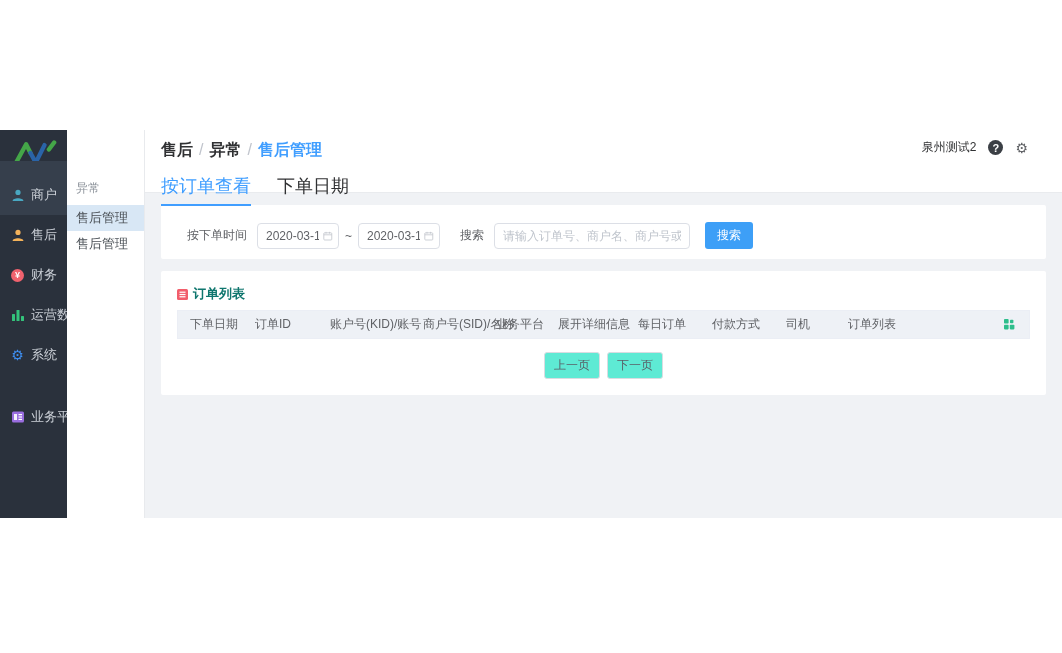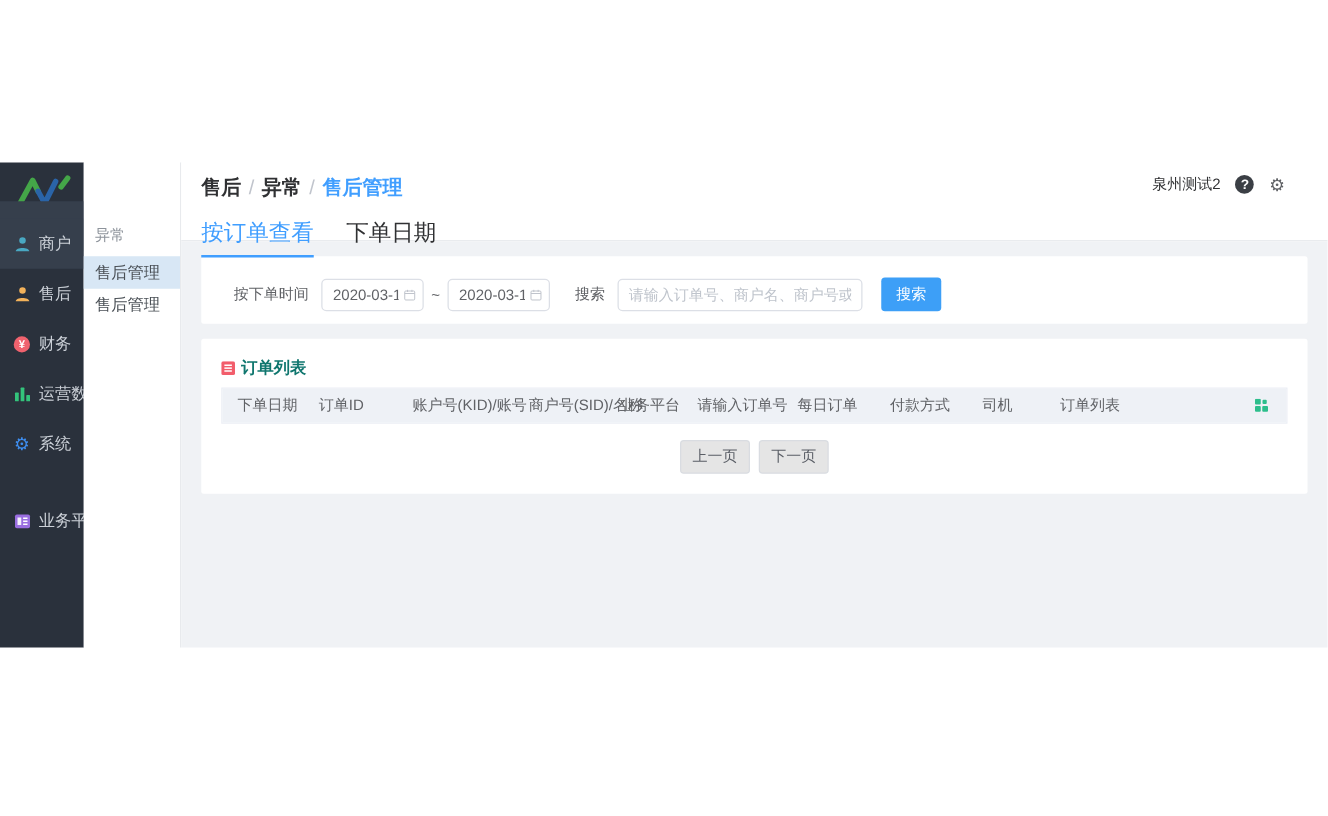--- a/index.html
+++ b/index.html
@@ -65,21 +65,21 @@
   .table-card { padding:14px 16px 16px; }
   .card-title { display:flex; align-items:center; gap:5px; font-size:13px; font-weight:bold; color:#0f766e; }
   .table { margin-top:7px; border:1px solid #ebeef5; }
   .thead { display:flex; align-items:center; height:27px; background:#eef1f6; font-size:12px; color:#606266; }
   .th { flex:none; white-space:nowrap; overflow:visible; }
   .th.first { padding-left:12px; }
   .th-icon { margin-left:auto; padding-right:14px; display:flex; align-items:center; cursor:pointer; }
   .tbody-empty { height:43px; display:flex; align-items:center; justify-content:center;
                  font-size:12px; color:#8a9099; background:#fff; }
   .pagination { margin-top:13px; display:flex; justify-content:center; gap:7px; }
-  .pagination button { background:#e5e5e5; border:1px solid #d9dce1; border-radius:3px; padding:4px 9px;
+  .pagination button { background:#5eead4; border:1px solid #d9dce1; border-radius:3px; padding:4px 9px;
                        font-size:12px; color:#5a5e66; cursor:pointer; font-family:inherit; }
 </style>
 </head>
 <body>
 
 <div class="app">
 
   <aside class="sidebar">
     <div class="logo">
       <svg width="46" height="28" viewBox="0 0 50 32">
@@ -207,21 +207,21 @@
             </svg>
           <span>订单列表</span>
         </div>
         <div class="table">
           <div class="thead">
             <div class="th first" style="width:77px">下单日期</div>
             <div class="th" style="width:75px">订单ID</div>
             <div class="th" style="width:93px">账户号(KID)/账号</div>
             <div class="th" style="width:73px">商户号(SID)/名称</div>
             <div class="th" style="width:62px">业务平台</div>
-            <div class="th" style="width:80px">请输入订单号</div>
+            <div class="th" style="width:80px">展开详细信息</div>
             <div class="th" style="width:74px">每日订单</div>
             <div class="th" style="width:74px">付款方式</div>
             <div class="th" style="width:62px">司机</div>
             <div class="th" style="width:130px">订单列表</div>
             <div class="th-icon">
               <svg width="11" height="11" viewBox="0 0 11 11" fill="#2dbe8c">
                   <rect x="0" y="0" width="4.6" height="4.6" rx="0.8"></rect>
                   <rect x="0" y="5.8" width="4.6" height="4.6" rx="0.8"></rect>
                   <rect x="6" y="0.8" width="3.4" height="3.4" rx="0.8"></rect>
                   <rect x="5.8" y="5.8" width="4.6" height="4.6" rx="0.8"></rect>

